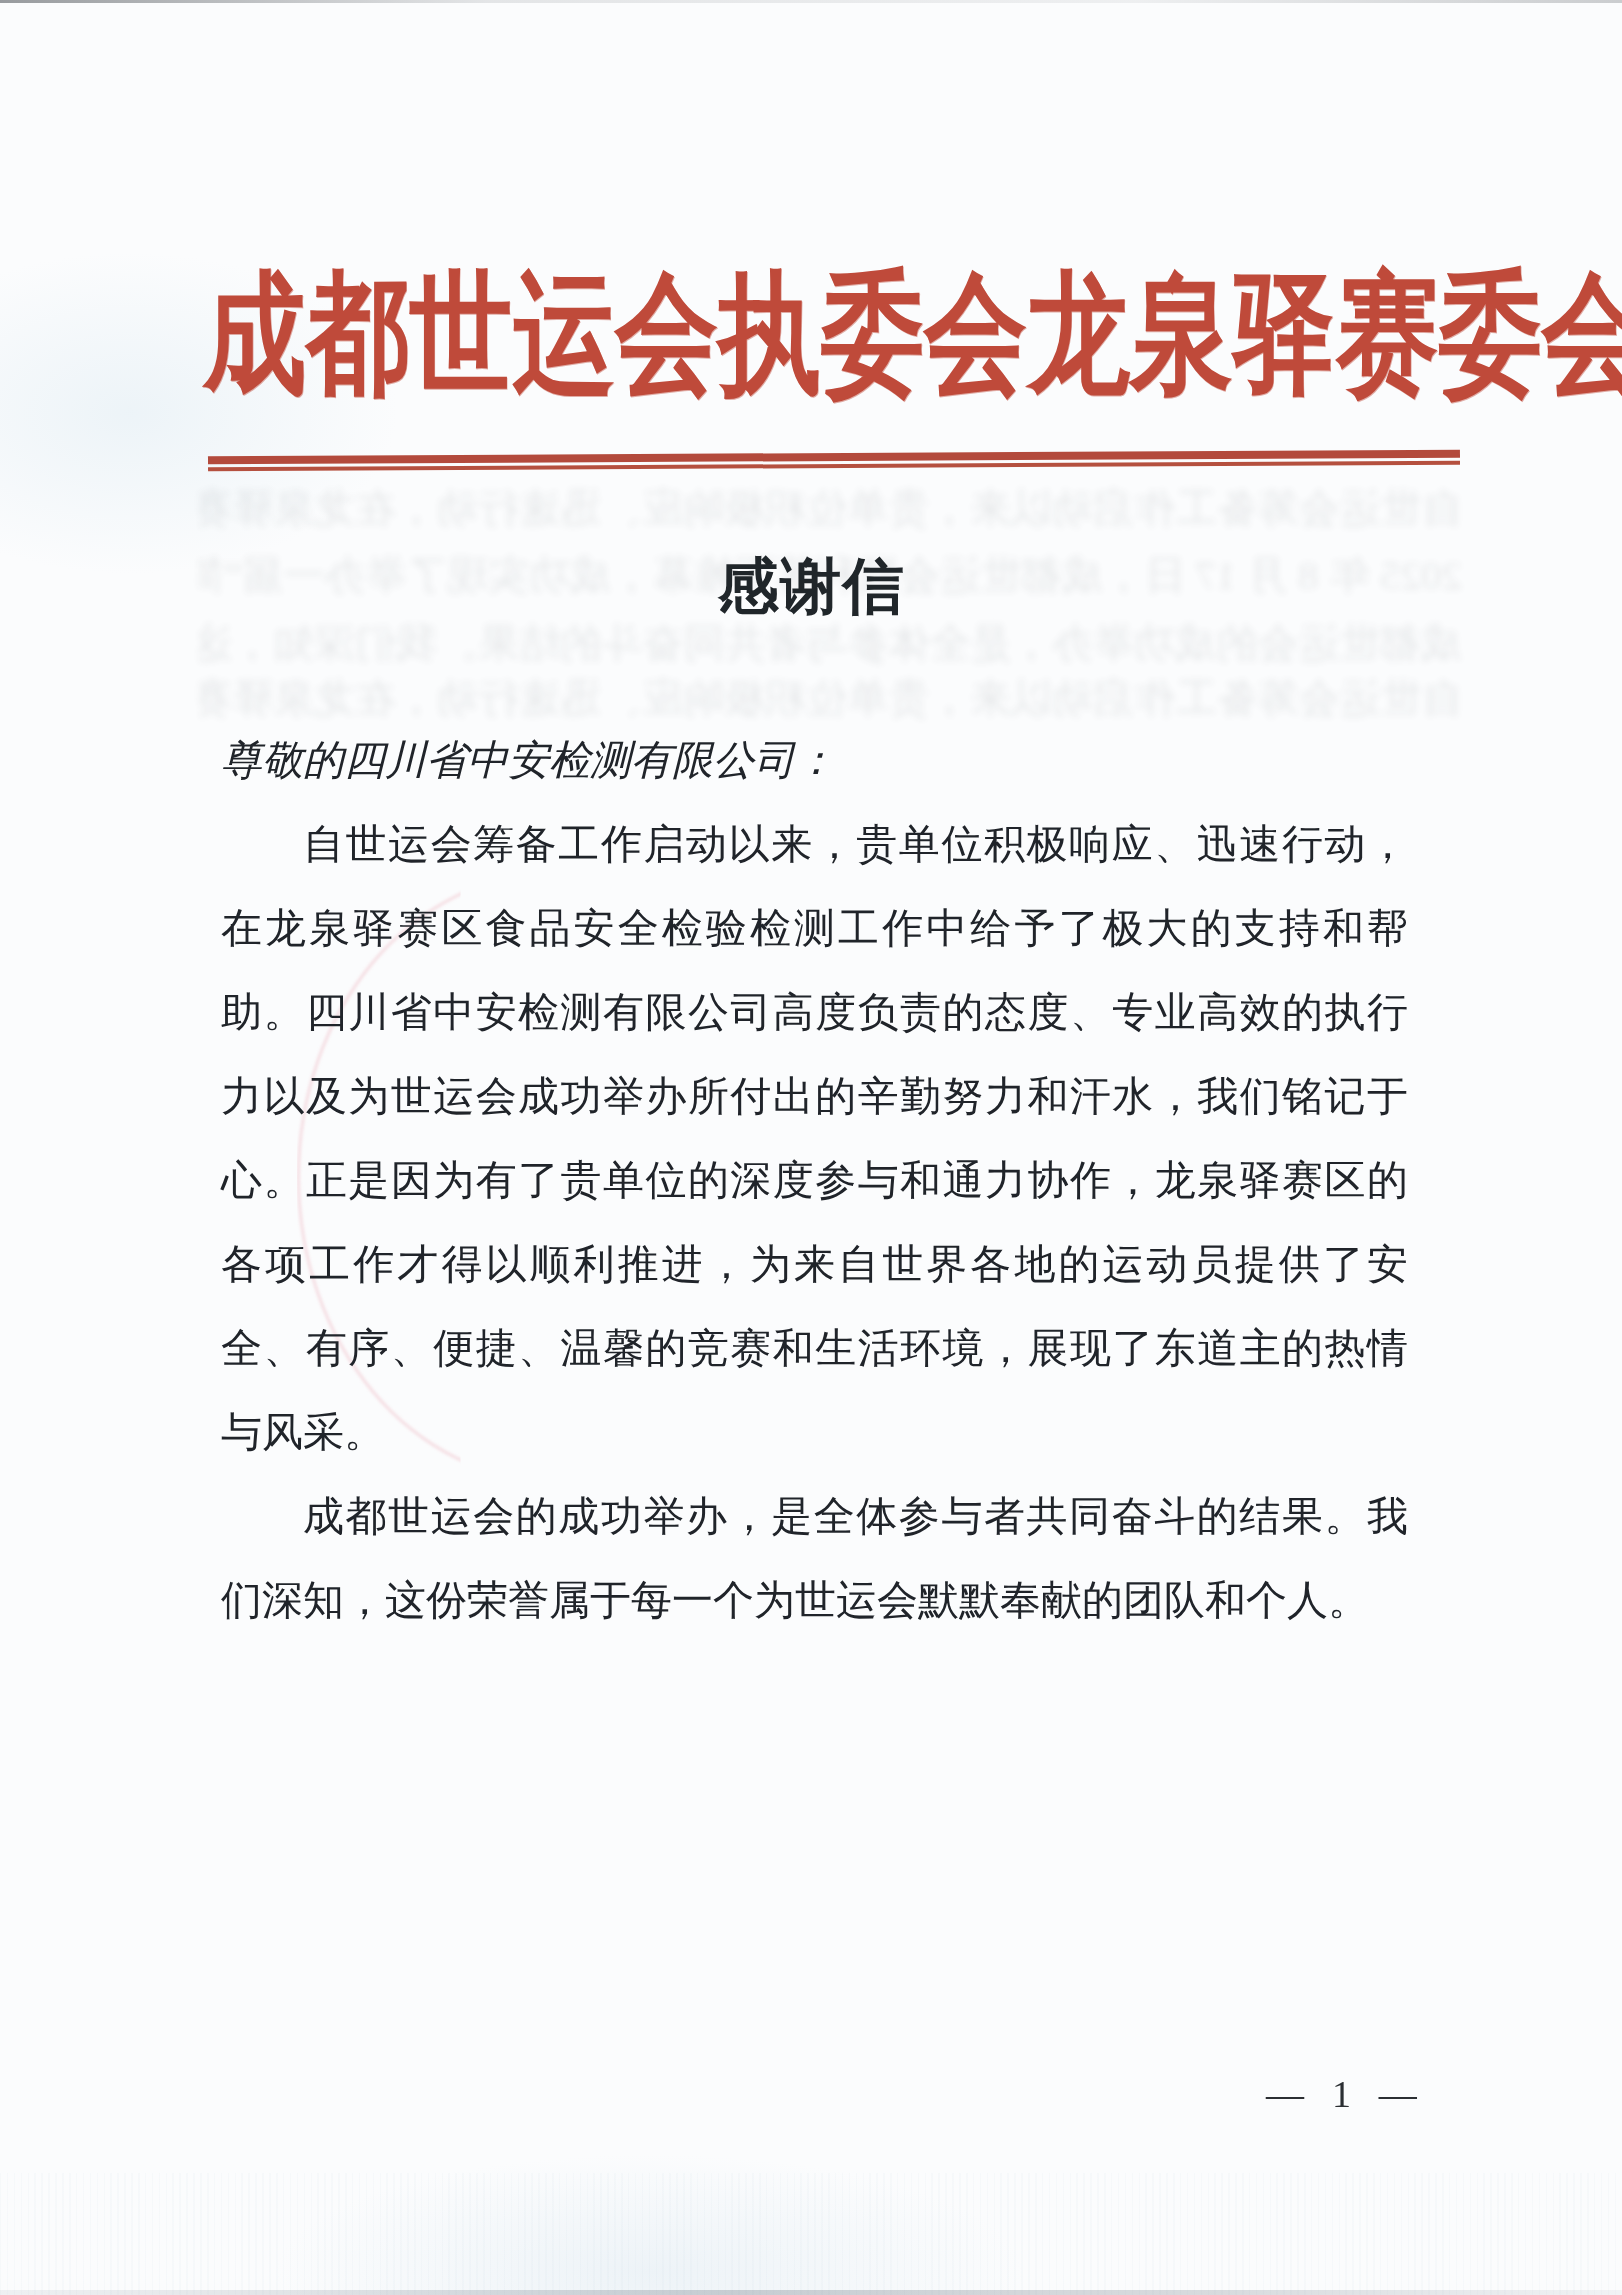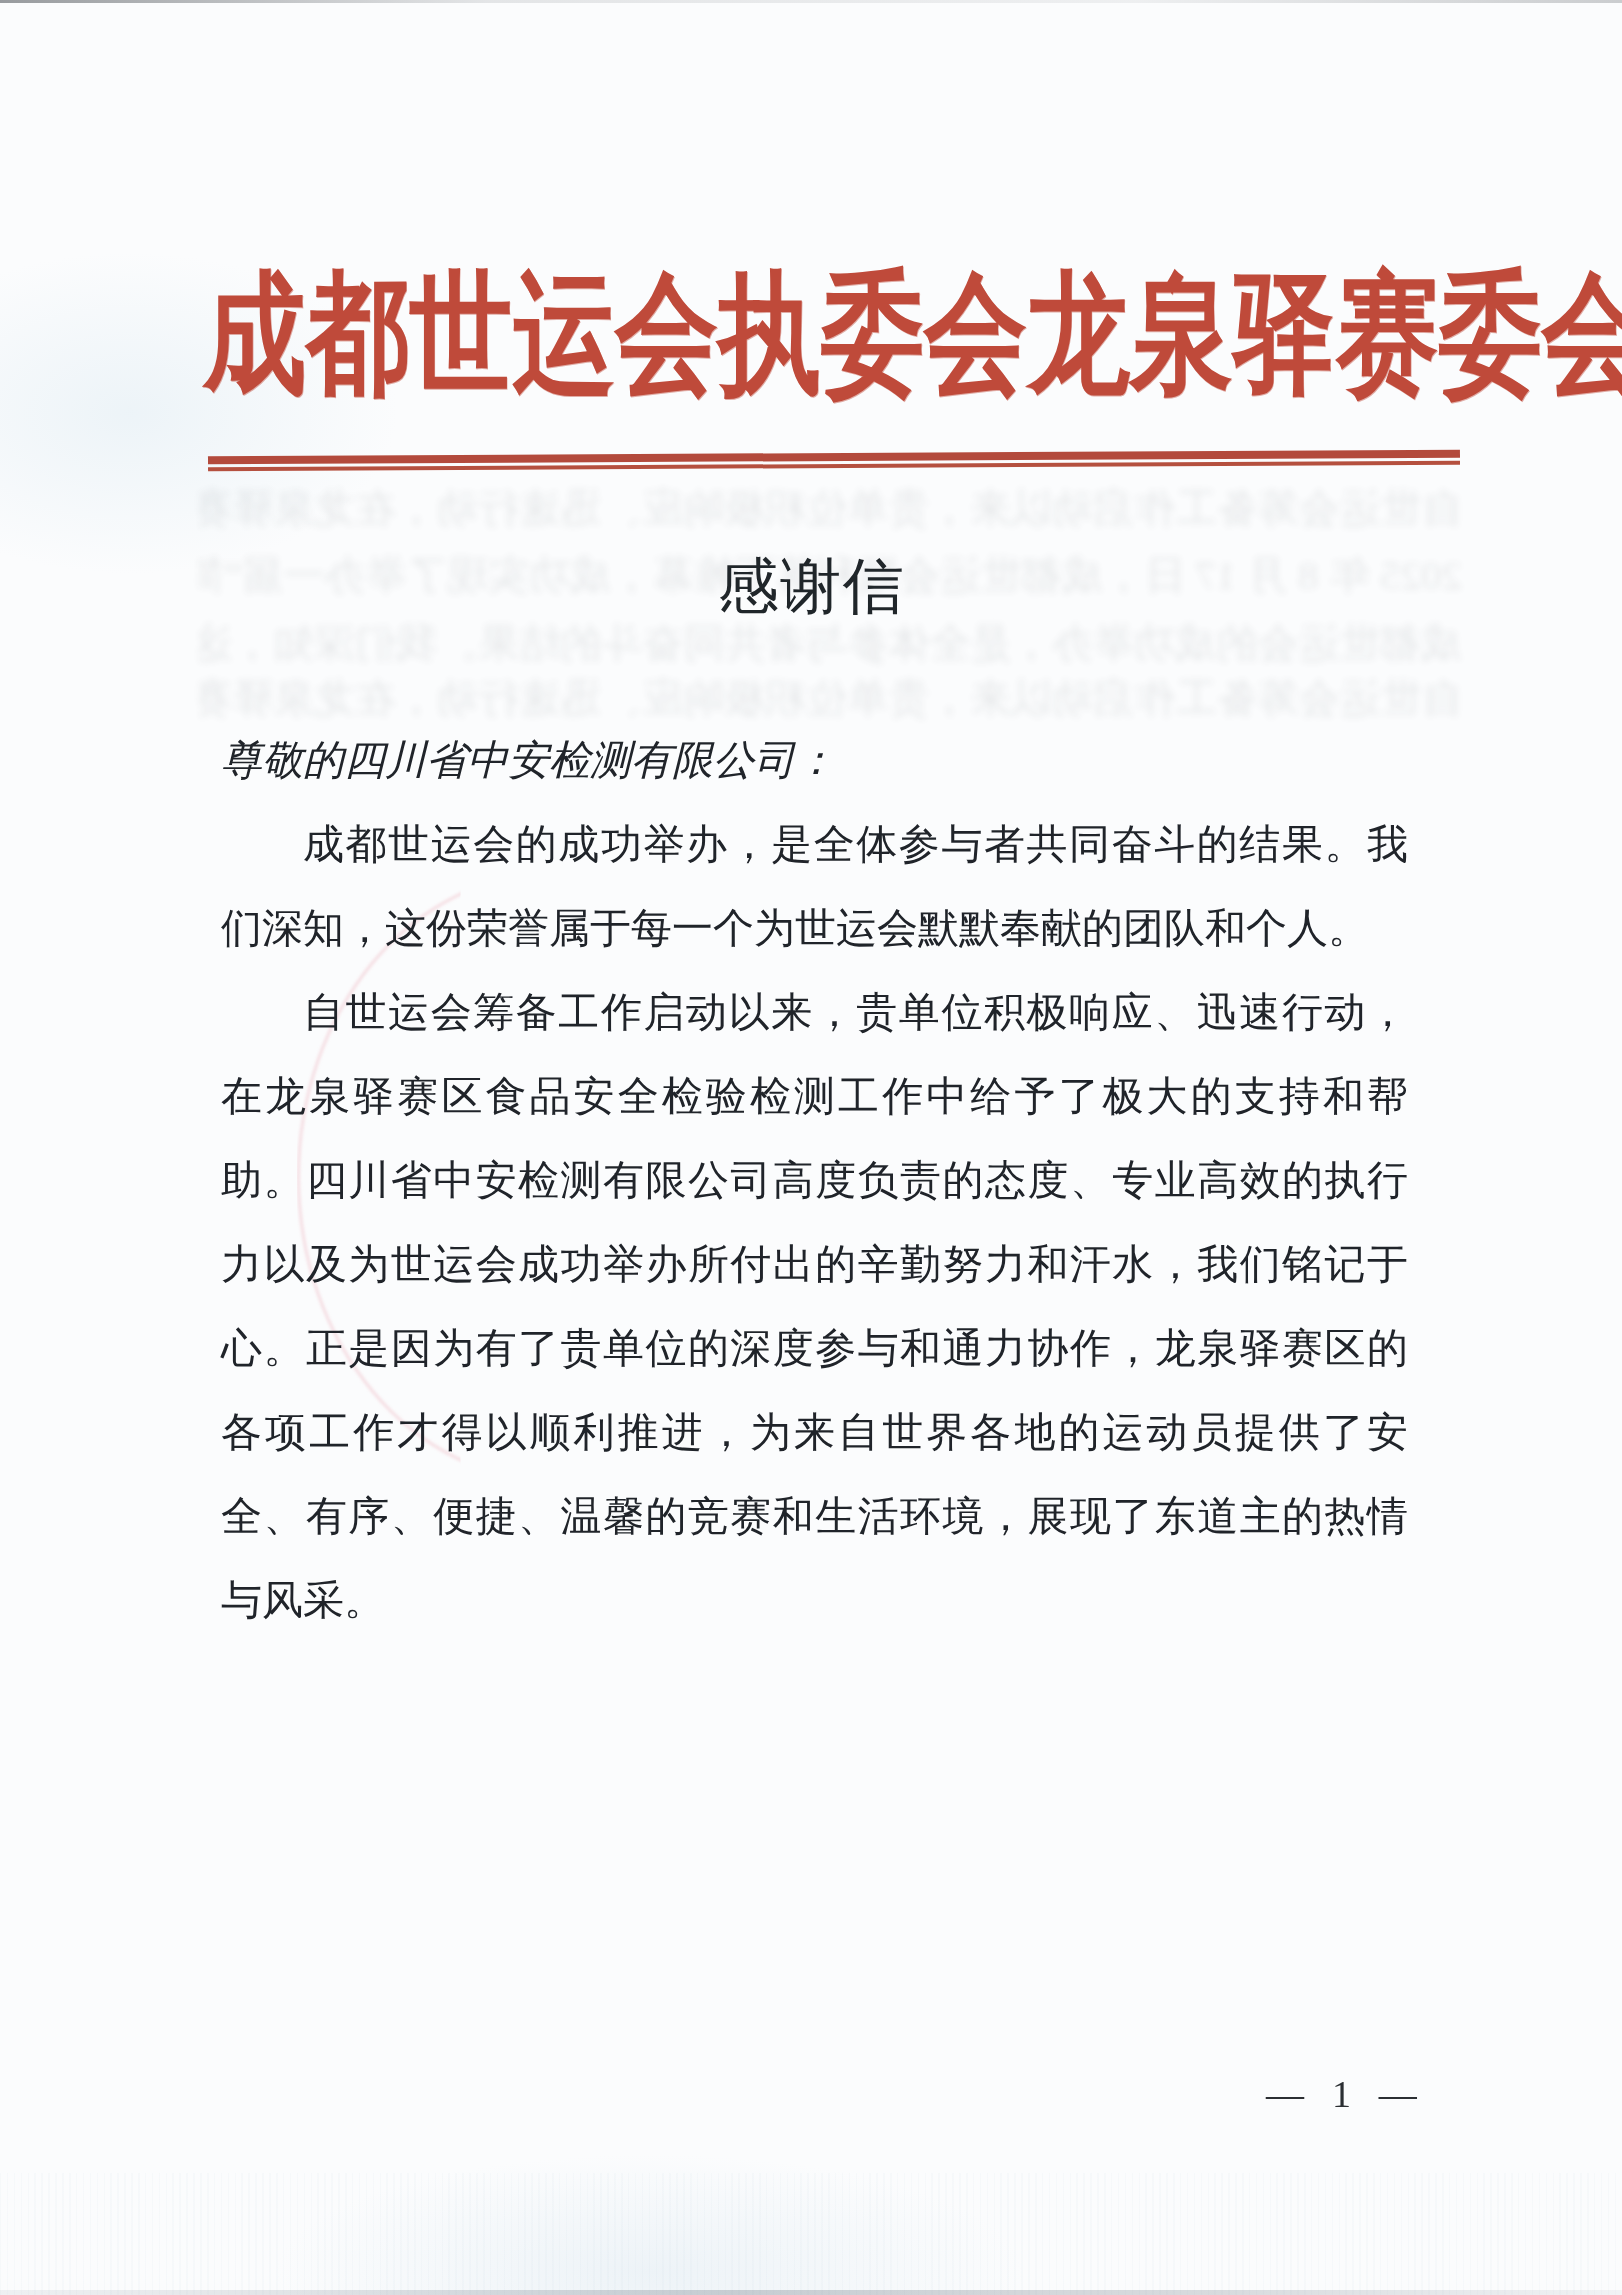--- a/index.html
+++ b/index.html
@@ -67,21 +67,21 @@
     transform: scaleX(-1);
     filter: blur(3.8px);
     opacity: 0.10;
     pointer-events: none;
   }
   
   .letter-title {
     position: absolute; left: 0; top: 552px; width: 100%;
     text-align: center;
     font-size: 61px; line-height: 70px;
-    font-weight: 400;
+    font-weight: 700;
     color: #20262a;
     letter-spacing: 1.5px;
   }
   
   .body-text {
     position: absolute; left: 221px; top: 718px; width: 1187px;
     font-size: 41px; line-height: 84px;
     text-align: justify;
     text-justify: inter-character;
     color: #20242a;
@@ -127,22 +127,22 @@
     <div class="gap"></div>
     <div class="thin"></div>
   </div>
 
   <div class="letter-title">感谢信</div>
 
   <div class="ink-arc"></div>
 
   <div class="body-text">
     <p class="salutation">尊敬的四川省中安检测有限公司：</p>
+    <p>自世运会筹备工作启动以来，贵单位积极响应、迅速行动，在龙泉驿赛区食品安全检验检测工作中给予了极大的支持和帮助。四川省中安检测有限公司高度负责的态度、专业高效的执行力以及为世运会成功举办所付出的辛勤努力和汗水，我们铭记于心。正是因为有了贵单位的深度参与和通力协作，龙泉驿赛区的各项工作才得以顺利推进，为来自世界各地的运动员提供了安全、有序、便捷、温馨的竞赛和生活环境，展现了东道主的热情与风采。</p>
     <p>成都世运会的成功举办，是全体参与者共同奋斗的结果。我们深知，这份荣誉属于每一个为世运会默默奉献的团队和个人。</p>
-    <p>自世运会筹备工作启动以来，贵单位积极响应、迅速行动，在龙泉驿赛区食品安全检验检测工作中给予了极大的支持和帮助。四川省中安检测有限公司高度负责的态度、专业高效的执行力以及为世运会成功举办所付出的辛勤努力和汗水，我们铭记于心。正是因为有了贵单位的深度参与和通力协作，龙泉驿赛区的各项工作才得以顺利推进，为来自世界各地的运动员提供了安全、有序、便捷、温馨的竞赛和生活环境，展现了东道主的热情与风采。</p>
   </div>
 
   <div class="page-number">— 1 —</div>
 
   <div class="scan-texture-bottom"></div>
   <div class="edge-bottom"></div>
 
 </div>
 
 

